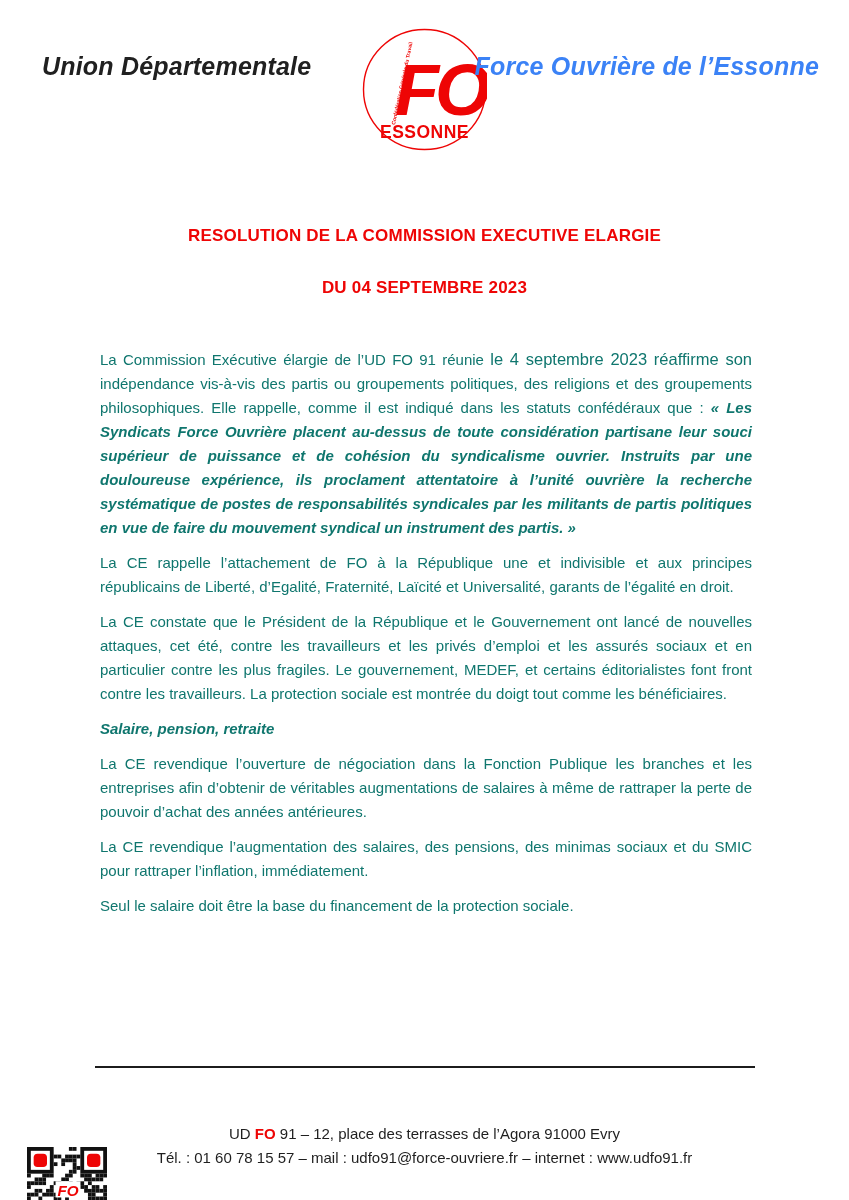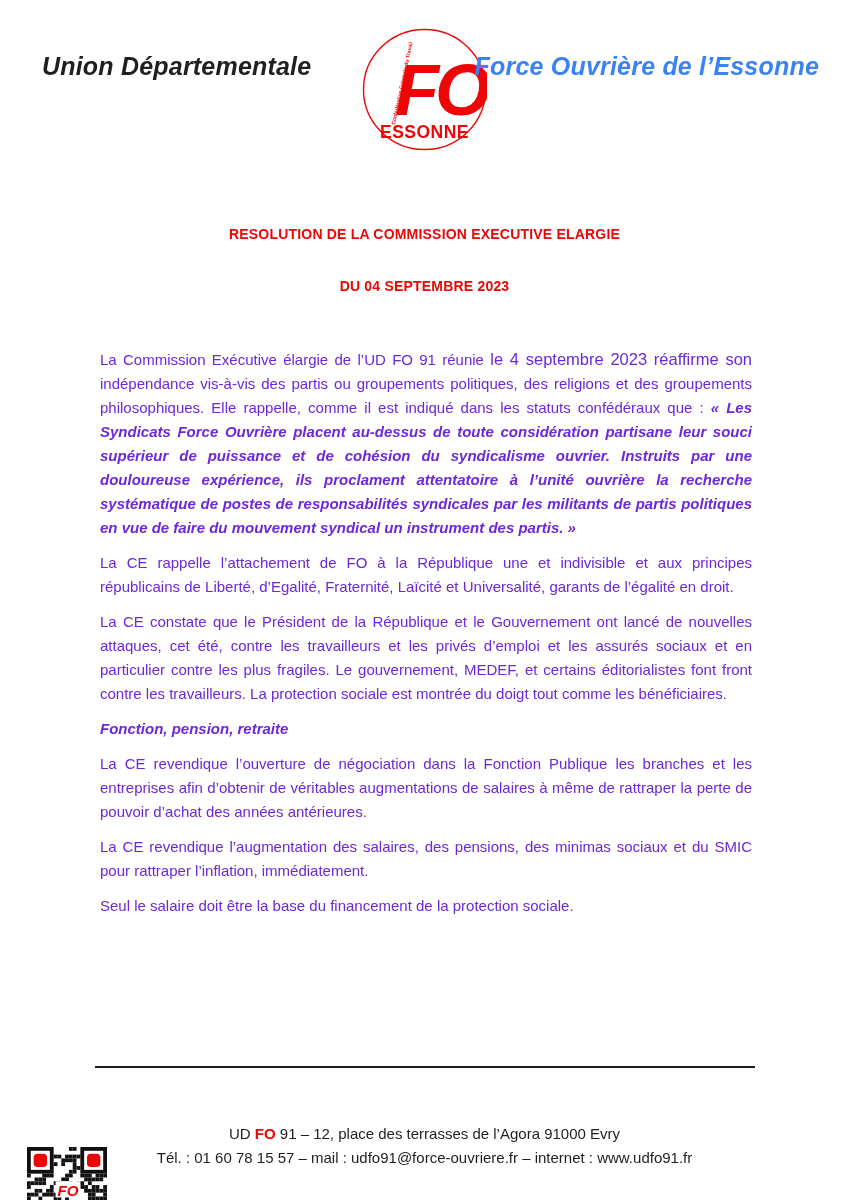--- a/index.html
+++ b/index.html
@@ -39,35 +39,35 @@
     width: 125px; height: 125px;
   }
 
   
   .title1, .title2 {
     position: absolute;
     left: 0; width: 100%;
     text-align: center;
     color: #ee0505;
     font-weight: bold;
-    font-size: 14px;
+    font-size: 17px;
     letter-spacing: 0.2px;
   }
   .title1 { top: 226px; }
   .title2 { top: 278px; }
 
   
   .content {
     position: absolute;
     left: 100px; top: 347px;
     width: 652px;
     font-size: 15px;
     line-height: 24px;
     text-align: justify;
-    color: #6d28d9;
+    color: #0f766e;
   }
   .content p { margin-bottom: 11px; }
   .quote { font-weight: bold; font-style: italic; }
   .date-big { font-size: 16.5px; }
   .sect-head { font-weight: bold; font-style: italic; margin-bottom: 11px; }
 
   
   .rule {
     position: absolute;
     left: 95px; top: 1066px;
@@ -111,21 +111,21 @@
 
   <div class="hdr-right">Force Ouvrière de l’Essonne</div>
 
   <div class="title1">RESOLUTION DE LA COMMISSION EXECUTIVE ELARGIE</div>
   <div class="title2">DU 04 SEPTEMBRE 2023</div>
 
   <div class="content">
     <p><span>La Commission Exécutive élargie de l’UD FO 91 réunie </span><span class="date-big">le 4 septembre 2023 réaffirme son </span><span>indépendance vis-à-vis des partis ou groupements politiques, des religions et des groupements philosophiques. Elle rappelle, comme il est indiqué dans les statuts confédéraux que : </span><span class="quote">« Les Syndicats Force Ouvrière placent au-dessus de toute considération partisane leur souci supérieur de puissance et de cohésion du syndicalisme ouvrier. Instruits par une douloureuse expérience, ils proclament attentatoire à l’unité ouvrière la recherche systématique de postes de responsabilités syndicales par les militants de partis politiques en vue de faire du mouvement syndical un instrument des partis. »</span></p>
     <p>La CE rappelle l’attachement de FO à la République une et indivisible et aux principes républicains de Liberté, d’Egalité, Fraternité, Laïcité et Universalité, garants de l’égalité en droit.</p>
     <p>La CE constate que le Président de la République et le Gouvernement ont lancé de nouvelles attaques, cet été, contre les travailleurs et les privés d’emploi et les assurés sociaux et en particulier contre les plus fragiles. Le gouvernement, MEDEF, et certains éditorialistes font front contre les travailleurs. La protection sociale est montrée du doigt tout comme les bénéficiaires.</p>
-    <p class="sect-head">Fonction, pension, retraite</p>
+    <p class="sect-head">Salaire, pension, retraite</p>
     <p>La CE revendique l’ouverture de négociation dans la Fonction Publique les branches et les entreprises afin d’obtenir de véritables augmentations de salaires à même de rattraper la perte de pouvoir d’achat des années antérieures.</p>
     <p>La CE revendique l’augmentation des salaires, des pensions, des minimas sociaux et du SMIC pour rattraper l’inflation, immédiatement.</p>
     <p>Seul le salaire doit être la base du financement de la protection sociale.</p>
   </div>
 
   <div class="rule"></div>
   <div class="foot-1"><span>UD </span><span class="red-bold">FO</span><span> 91 – 12, place des terrasses de l’Agora 91000 Evry</span></div>
   <div class="foot-2">Tél. : 01 60 78 15 57 – mail : udfo91@force-ouvriere.fr – internet : www.udfo91.fr</div>
 
   <div class="qr">

